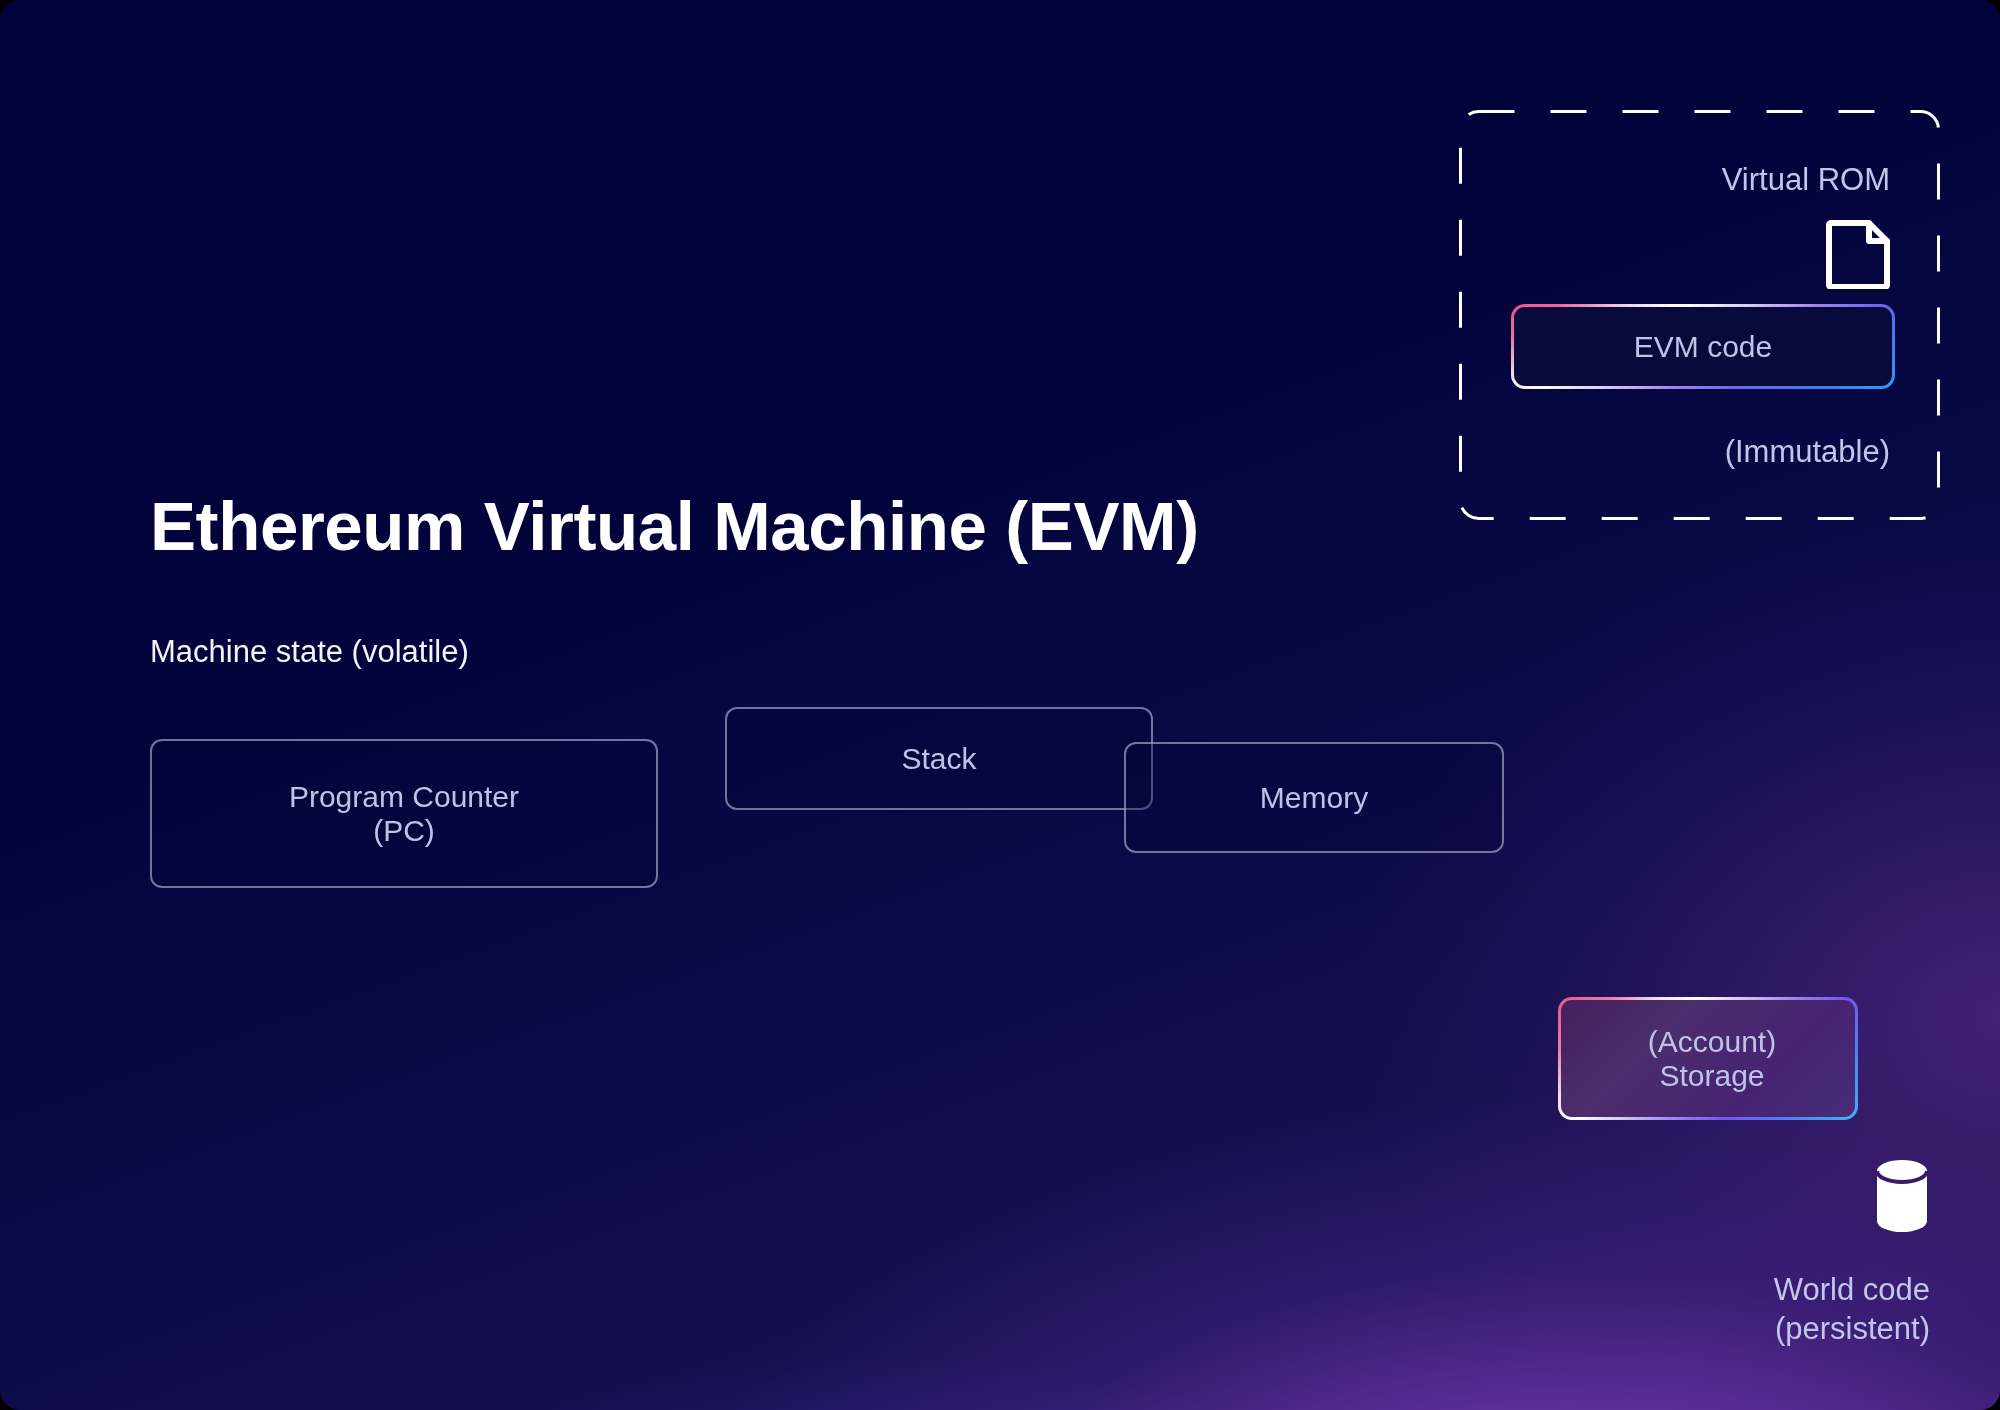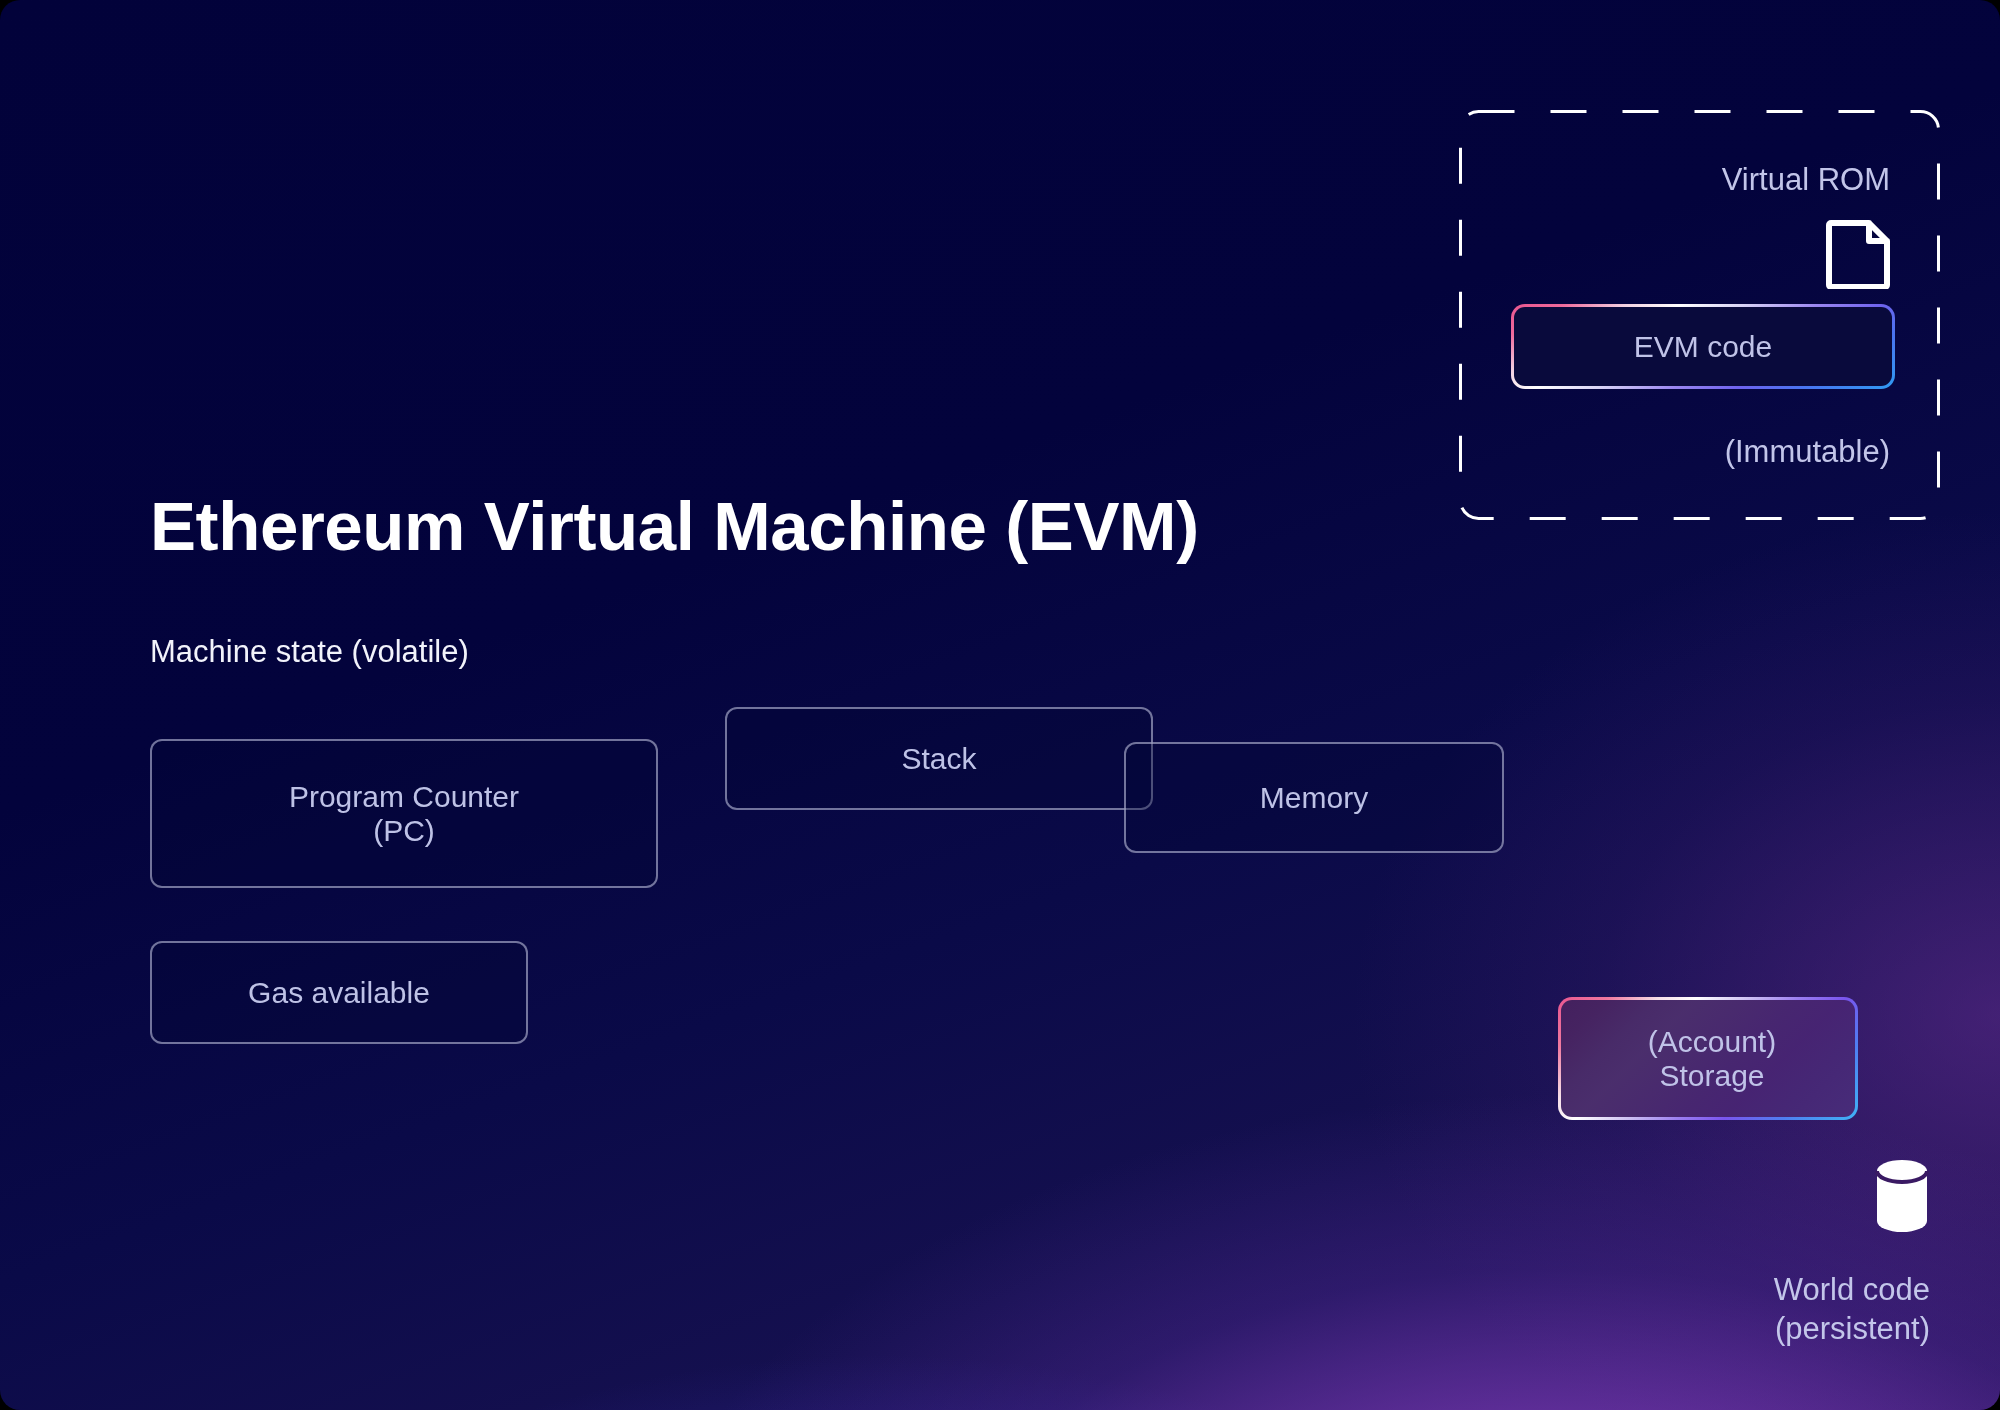--- a/index.html
+++ b/index.html
@@ -187,21 +187,20 @@
     <div>
       <span>Program Counter</span><br>
       <span>(PC)</span>
     </div>
   </div>
 
   <div class="ms-box" id="box-stack">Stack</div>
 
   <div class="ms-box" id="box-memory">Memory</div>
 
-  <div class="ms-box" id="box-gas">Gas available</div>
 
   <div class="grad-box" id="box-storage">
     <div class="inner">
       <div>
         <span>(Account)</span><br>
         <span>Storage</span>
       </div>
     </div>
   </div>
 

